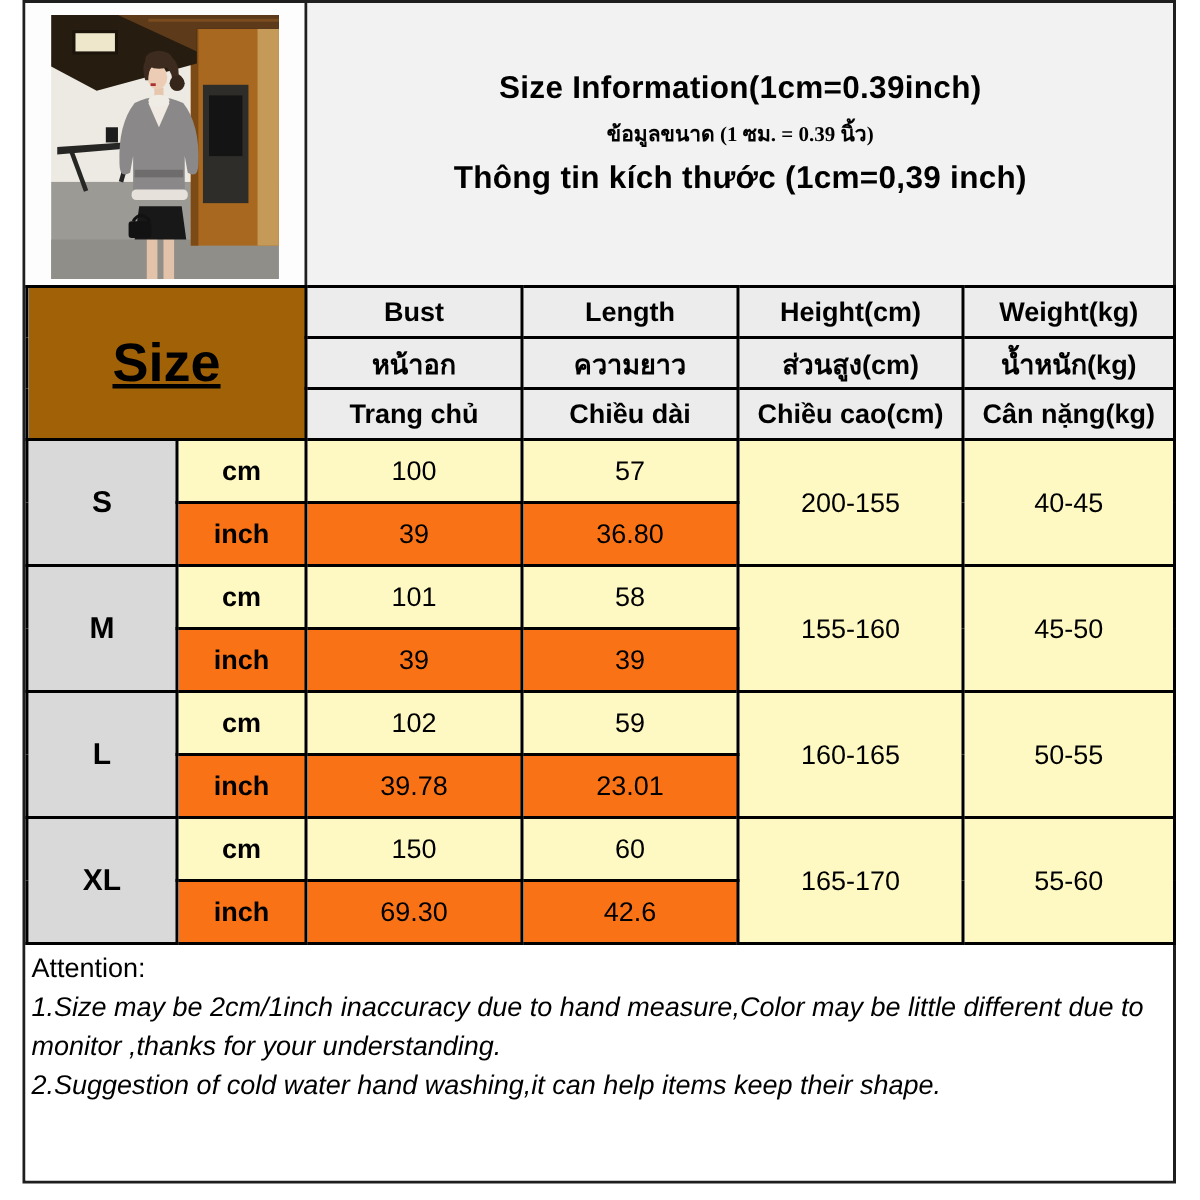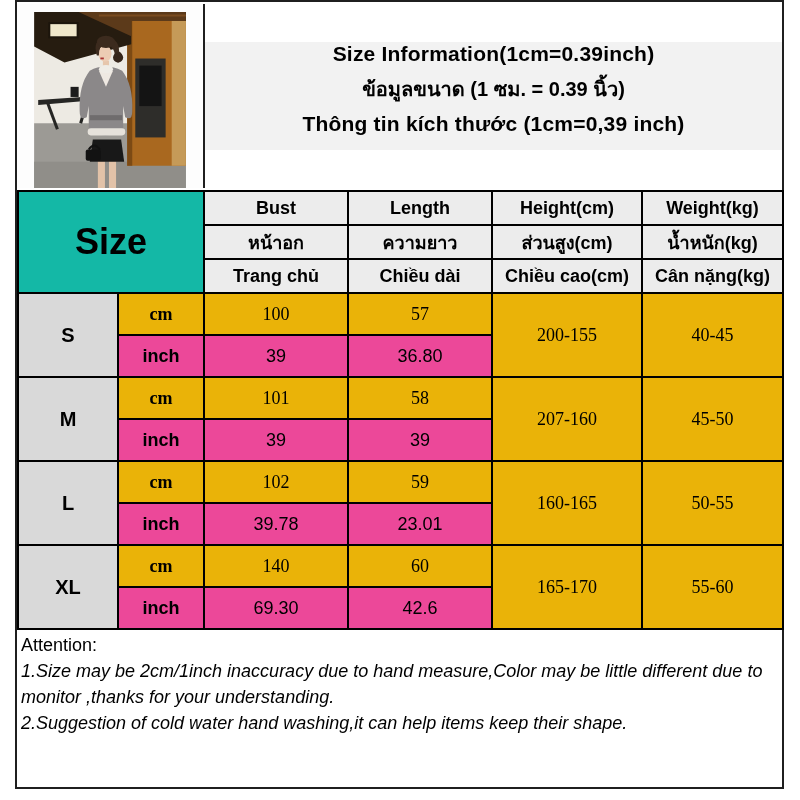--- a/index.html
+++ b/index.html
@@ -8,47 +8,47 @@
     font-family:"Liberation Sans","DejaVu Sans",sans-serif;
     -webkit-font-smoothing:antialiased;
   }
   .canvas{position:relative;width:800px;height:800px;background:#fff;overflow:hidden;}
   .frame{
     position:absolute;left:15px;top:0;width:769px;height:789px;
     box-sizing:border-box;border:2px solid #1f1f1f;background:#fff;
     display:flex;flex-direction:column;
   }
   
-  .top{display:flex;height:188px;flex:0 0 188px;align-items:center;}
+  .top{display:flex;height:188px;flex:0 0 188px;}
   .photo-cell{
     width:188px;flex:0 0 188px;box-sizing:border-box;
     border-right:2px solid #1f1f1f;background:#fdfdfd;
     display:flex;justify-content:center;align-items:flex-start;padding-top:8px;
   }
   .title-cell{
     flex:1;background:#f2f2f2;display:flex;flex-direction:column;
     justify-content:center;align-items:center;gap:7px;padding-bottom:14px;
   }
   .title-en,.title-vi{font-size:21px;font-weight:bold;letter-spacing:.2px;}
-  .title-th{font-size:20px;font-weight:bold;}
+  .title-th{font-size:14px;font-weight:bold;font-family:Liberation Serif, serif;}
   
   table.size-table{
     border-collapse:collapse;width:100%;table-layout:fixed;flex:0 0 auto;
   }
   .size-table td{
     border:2px solid #000000;text-align:center;vertical-align:middle;
     padding:0;overflow:hidden;white-space:nowrap;
   }
-  .size-head{background:#14b8a6;font-size:36px;font-weight:bold;}
+  .size-head{background:#a16207;font-size:36px;font-weight:bold;text-decoration:underline;}
   .hdr{background:#ececec;font-weight:bold;font-size:18px;height:32px;}
   .lbl{background:#d9d9d9;font-weight:bold;font-size:20px;}
   .unit{font-weight:bold;font-size:18px;}
   .val{font-size:18px;margin-left:36px;}
-  .g{background:#eab308;font-family:Liberation Serif, serif;}
-  .w{background:#ec4899;}
+  .g{background:#fef9c3;}
+  .w{background:#f97316;}
   .r{height:42px;}
   
   .attention{
     flex:1;background:#fff;padding:2px 5px 0 4px;
     font-size:18px;line-height:26px;
   }
   .attention .note{font-size:18px;font-style:italic;}
 </style>
 </head>
 <body>
@@ -143,21 +143,21 @@
           <td class="unit w">inch</td>
           <td class="val w">39</td>
           <td class="val w">36.80</td>
         </tr>
 
         <tr class="r">
           <td class="lbl" rowspan="2">M</td>
           <td class="unit g">cm</td>
           <td class="val g">101</td>
           <td class="val g">58</td>
-          <td class="val g" rowspan="2">207-160</td>
+          <td class="val g" rowspan="2">155-160</td>
           <td class="val g" rowspan="2">45-50</td>
         </tr>
         <tr class="r">
           <td class="unit w">inch</td>
           <td class="val w">39</td>
           <td class="val w">39</td>
         </tr>
 
         <tr class="r">
           <td class="lbl" rowspan="2">L</td>
@@ -169,21 +169,21 @@
         </tr>
         <tr class="r">
           <td class="unit w">inch</td>
           <td class="val w">39.78</td>
           <td class="val w">23.01</td>
         </tr>
 
         <tr class="r">
           <td class="lbl" rowspan="2">XL</td>
           <td class="unit g">cm</td>
-          <td class="val g">140</td>
+          <td class="val g">150</td>
           <td class="val g">60</td>
           <td class="val g" rowspan="2">165-170</td>
           <td class="val g" rowspan="2">55-60</td>
         </tr>
         <tr class="r">
           <td class="unit w">inch</td>
           <td class="val w">69.30</td>
           <td class="val w">42.6</td>
         </tr>
       </tbody>

